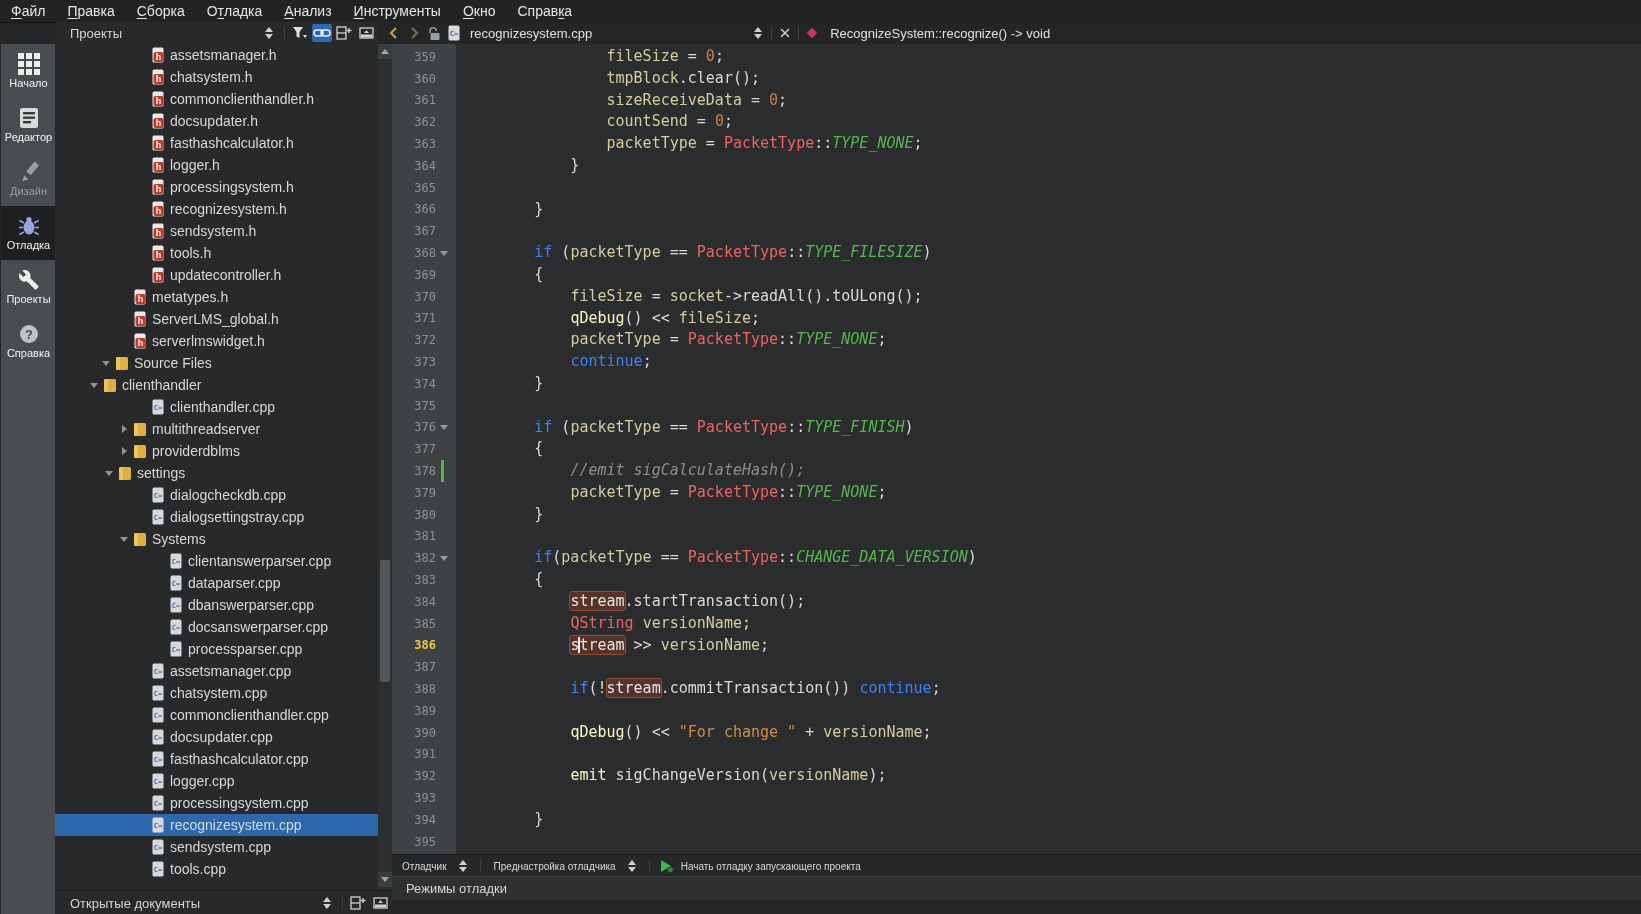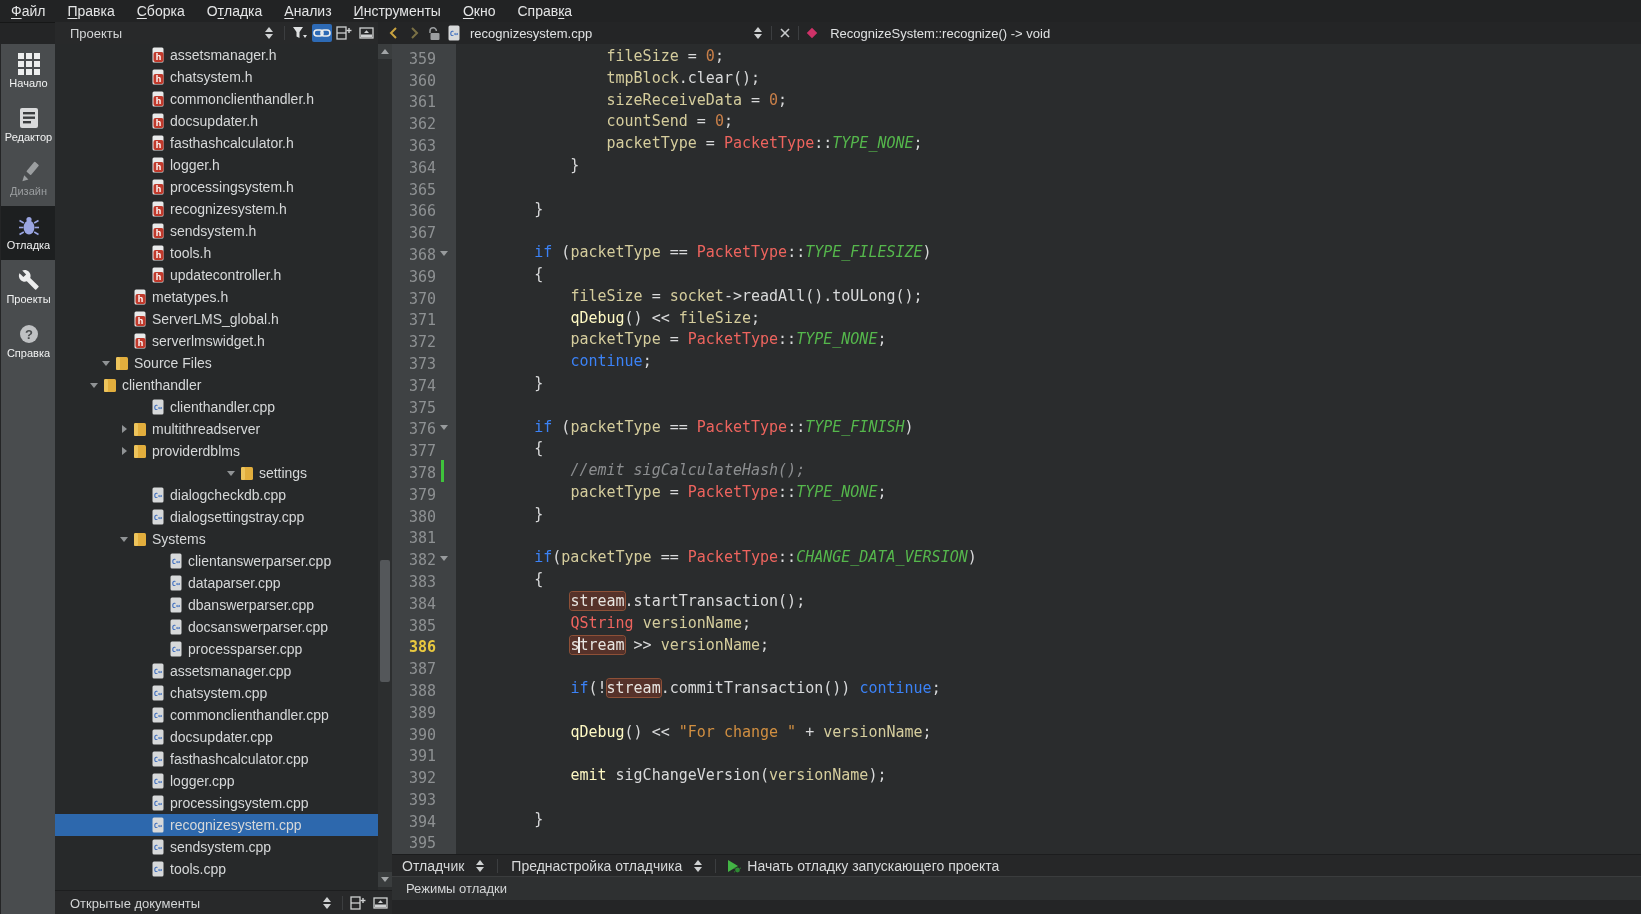--- a/index.html
+++ b/index.html
@@ -79,22 +79,22 @@
     display:flex;align-items:center;color:#d3d5d6;font-size:13px;
   }
   #tree-footer .title{flex:1;padding-left:15px;}
 
   
   #editor{
     position:absolute;left:392px;top:44px;width:1249px;height:810px;
     background:#2a2c2d;display:flex;overflow:hidden;
   }
   #gutter{width:64px;flex:none;background:#3f4244;padding-top:2px;}
-  .gut-line{height:21.8px;display:flex;align-items:flex-end;position:relative;
-    color:#8e9193;font-size:15px;justify-content:flex-end;}
+  .gut-line{height:21.8px;display:flex;align-items:center;position:relative;
+    color:#8e9193;font-size:12px;justify-content:flex-end;}
   .gut-line .num{text-align:right;padding-right:4px;}
   .gut-line .slot{width:16px;height:100%;position:relative;flex:none;display:flex;align-items:center;}
   .gut-line.current .num{color:#e9c93f;font-weight:bold;}
   .fold{width:0;height:0;border-left:4px solid transparent;border-right:4px solid transparent;border-top:5px solid #989b9d;}
   .modbar{position:absolute;left:1px;top:0;width:3px;height:100%;background:#3fc33c;}
 
   #code{flex:1;padding:2px 0 0 6px;white-space:pre;font-size:15px;color:#d9dadb;}
   .code-line{height:21.8px;line-height:21.8px;}
   .seg-v{color:#d5cd9d;}
   .seg-t{color:#ee645e;}
@@ -103,21 +103,21 @@
   .seg-m{color:#fef9c3;margin-top:20px;}
   .seg-s{color:#d18f41;}
   .seg-n{color:#c87f49;}
   .seg-c{color:#8c8e90;font-style:italic;}
   .seg-h{color:#e7e5e1;background:#56322a;box-shadow:0 0 0 1px #8e5037;border-radius:3px;}
   .caret{display:inline-block;width:2px;height:16px;background:#ececec;margin:0 -1px;vertical-align:-3px;}
 
   
   #debug-toolbar{
     position:absolute;left:392px;top:854px;width:1249px;height:22px;
-    background:#262728;display:flex;align-items:center;color:#d7d9da;font-size:14px;
+    background:#262728;display:flex;align-items:center;color:#d7d9da;font-size:10px;
     border-top:1px solid #1c1d1e;
   }
   #debug-toolbar .grp{display:flex;align-items:center;padding:0 4px;}
   #modes-bar{
     position:absolute;left:392px;top:876px;width:1249px;height:23px;
     background:#2e3031;border-top:1px solid #3a3c3d;border-bottom:1px solid #1c1d1e;
     display:flex;align-items:center;color:#d4d6d7;font-size:13px;
   }
   #modes-bar .lbl{padding-left:14px;}
   #bottom-strip{position:absolute;left:392px;top:900px;width:1249px;height:14px;background:#242526;}
@@ -517,21 +517,21 @@
         <span class="arrow-closed"></span>
       </span>
       <span class="tw-icon">
         <svg width="14" height="16" viewBox="0 0 14 16">
           <rect x="1" y="2" width="12" height="13" rx="1.5" fill="#e2ae3d"></rect>
           <rect x="1" y="2" width="4" height="13" rx="1.5" fill="#edc45c"></rect>
         </svg>
       </span>
       <span class="lbl">providerdblms</span>
     </div>
-    <div class="tree-row" style="padding-left: 98px; justify-content: center;">
+    <div class="tree-row" style="padding-left: 47px;">
       <span class="tw-arrow">
         <span class="arrow-open"></span>
       </span>
       <span class="tw-icon">
         <svg width="14" height="16" viewBox="0 0 14 16">
           <rect x="1" y="2" width="12" height="13" rx="1.5" fill="#e2ae3d"></rect>
           <rect x="1" y="2" width="4" height="13" rx="1.5" fill="#edc45c"></rect>
         </svg>
       </span>
       <span class="lbl">settings</span>

